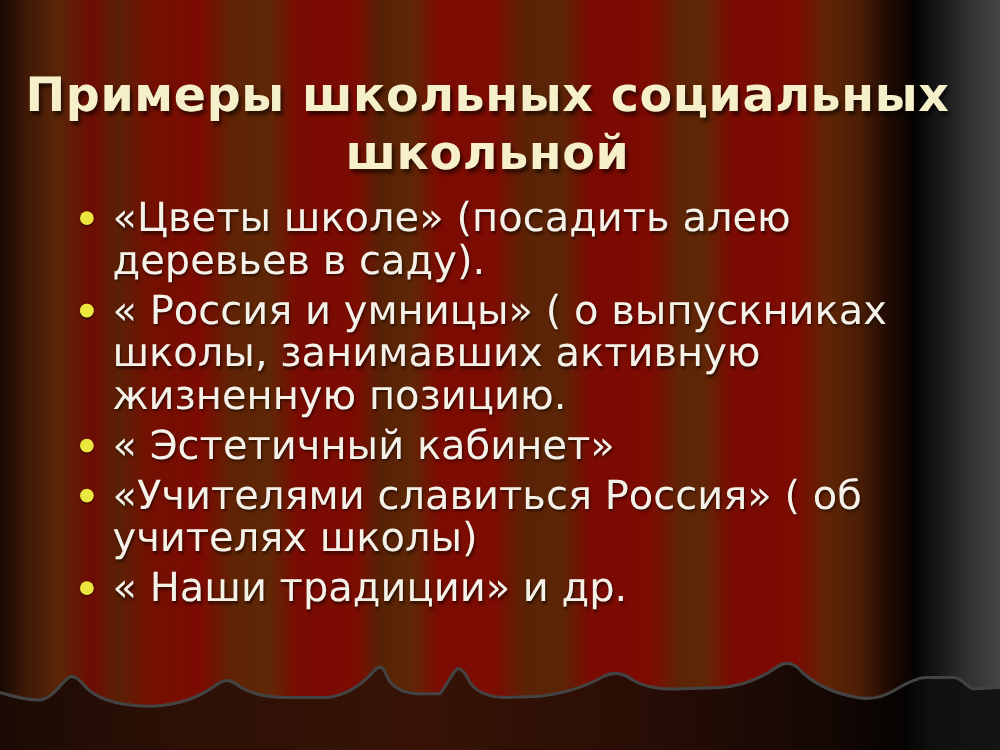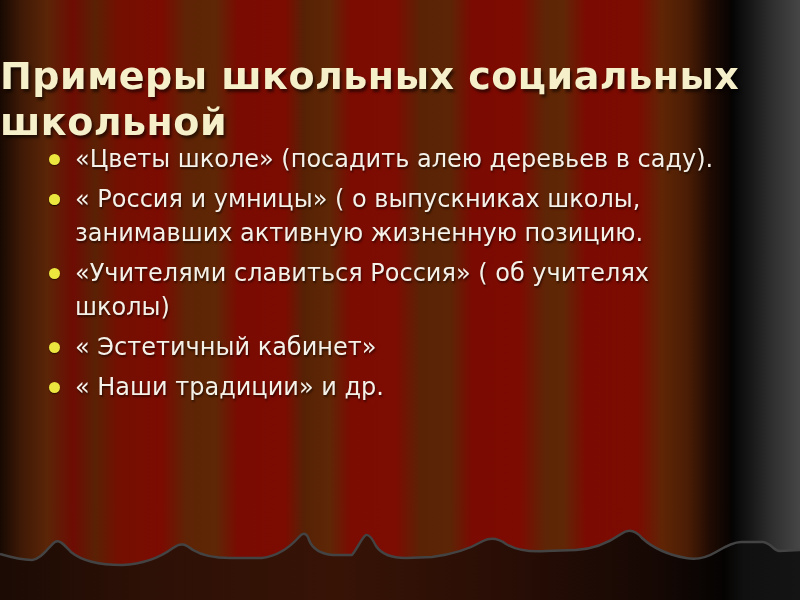--- a/index.html
+++ b/index.html
@@ -35,35 +35,36 @@
     position: absolute;
     left: 0; bottom: 0;
     width: 800px; height: 120px;
     display: block;
   }
   .hem-stroke { fill: none; stroke: #434343; stroke-width: 2.5; stroke-linejoin: round; }
   .slide-title {
     position: absolute;
     top: 28px; left: 0;
     width: 780px;
+    text-align: center;
     color: #f6f0ca;
     font-size: 38px;
     font-weight: bold;
     line-height: 46px;
     letter-spacing: 0.5px;
     text-shadow: 2px 3px 3px rgba(0,0,0,0.55);
   }
   .bullet-list {
     position: absolute;
     top: 142px; left: 40px;
     width: 700px;
-    margin: 0; padding: 0;
+    margin: 15px; padding: 0;
     list-style: none;
     color: #f4f1e9;
-    font-size: 24px;
+    font-size: 32px;
     line-height: 34px;
     text-shadow: 1px 2px 2px rgba(0,0,0,0.5);
   }
   .bullet-list li {
     position: relative;
     padding-left: 35px;
     margin-bottom: 6px;
     max-width: 680px;
   }
   .dot {
@@ -112,25 +113,25 @@
     </li>
     <li>
       <span class="dot"></span>
     </li>
     <li>
       <span class="dot"></span>
       <span>« Россия и умницы» ( о выпускниках школы, занимавших активную жизненную позицию.</span>
     </li>
     <li>
       <span class="dot"></span>
-      <span>«Учителями славиться Россия» ( об учителях школы)</span>
+      <span>« Эстетичный кабинет»</span>
     </li>
     <li>
       <span class="dot"></span>
-      <span>« Эстетичный кабинет»</span>
+      <span>«Учителями славиться Россия» ( об учителях школы)</span>
     </li>
     <li>
       <span class="dot"></span>
       <span>« Наши традиции» и др.</span>
     </li>
   </ul>
 
 </div>
 
 </body></html>

